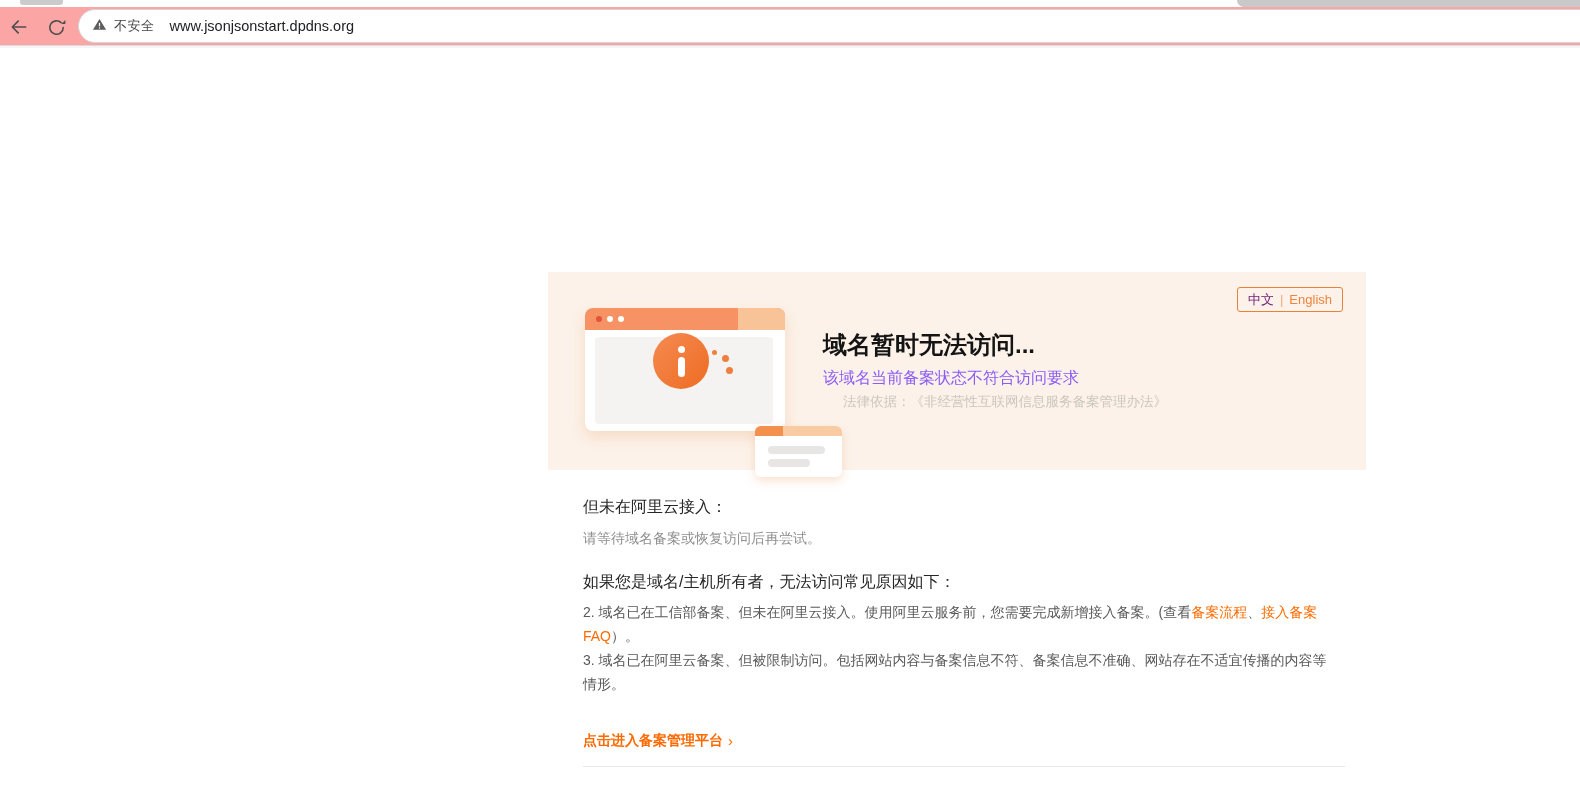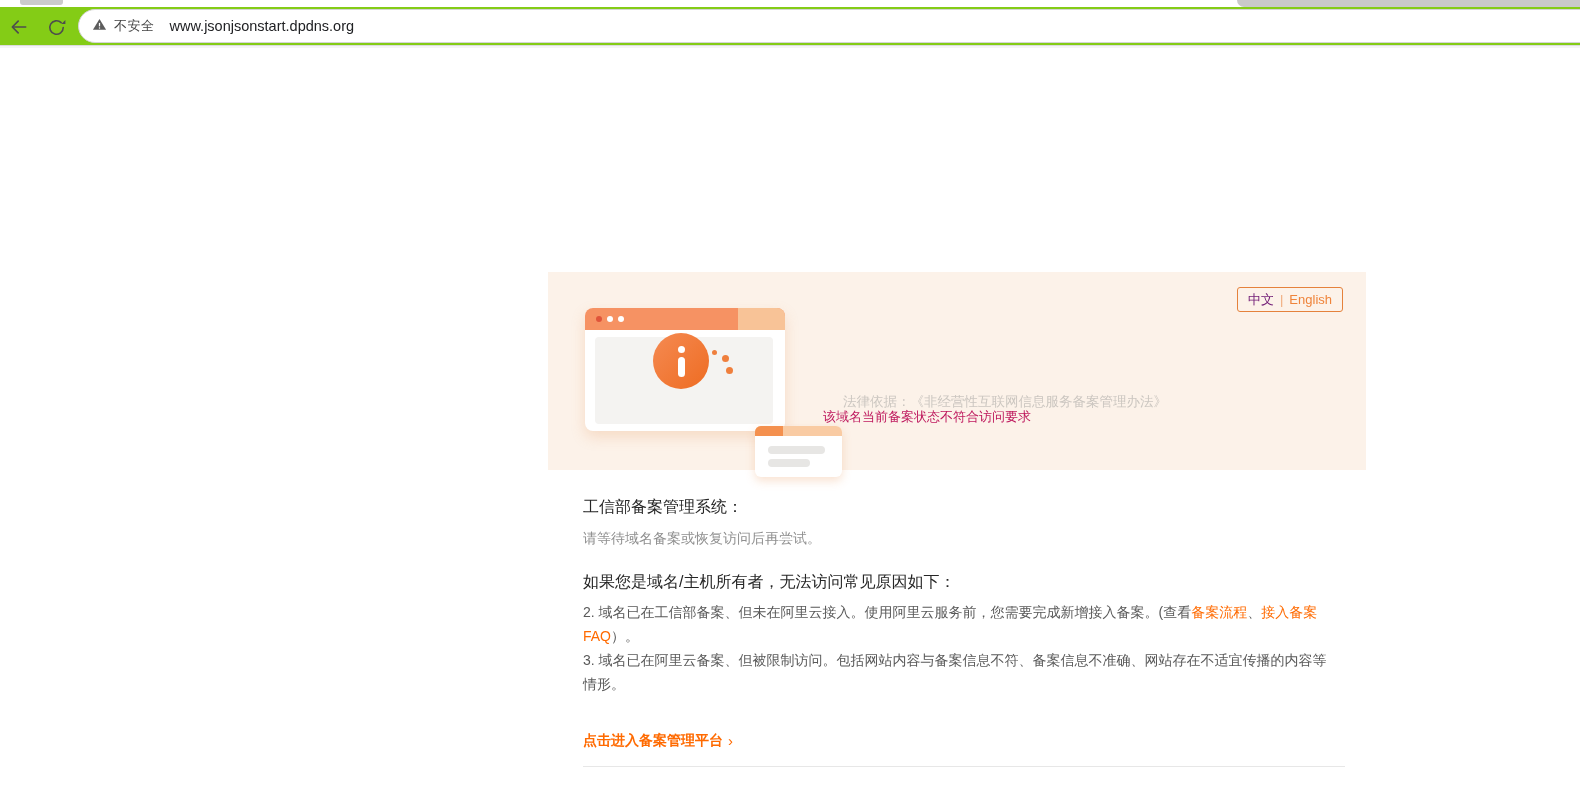--- a/index.html
+++ b/index.html
@@ -6,21 +6,21 @@
   html,body { background:#fff; }
   body { font-family:"Liberation Sans","DejaVu Sans",sans-serif; }
   #page { position:relative; width:1580px; height:812px; background:#fff; overflow:hidden; }
 
   
   .tabstrip { position:absolute; top:0; left:0; right:0; height:7px; background:#fff; }
   .tab-remnant-left { position:absolute; top:0; left:20px; width:43px; height:5px;
     background:#cbcbcb; border-radius:0 0 3px 3px; }
   .tab-remnant-right { position:absolute; top:0; left:1237px; right:0; height:7px;
     background:#c9c9c9; border-bottom-left-radius:10px; }
-  .toolbar { position:absolute; top:7px; left:0; right:0; height:39px; background:#84cc16;
+  .toolbar { position:absolute; top:7px; left:0; right:0; height:39px; background:#fca5a5;
     border-bottom:1px solid #dcdcdc; }
   .toolbar::after { content:""; position:absolute; left:0; right:0; bottom:-3px; height:2px; background:#f5f5f5; }
   .nav-btn { position:absolute; top:7px; width:26px; height:26px; display:flex;
     align-items:center; justify-content:center; border-radius:50%; cursor:pointer; }
   .nav-btn svg { display:block; }
   #back-btn { left:6px; }
   #reload-btn { left:43px; }
   .address-bar { position:absolute; left:78px; top:2px; height:34px; right:-24px;
     background:#fff; border:1px solid #d5d5d5; border-radius:17px;
     display:flex; align-items:center; padding-left:13px; }
@@ -32,21 +32,21 @@
   .banner { position:absolute; left:548px; top:272px; width:818px; height:198px; background:#fcf2e9; }
 
   .lang-switch { position:absolute; right:23px; top:15px; height:25px; padding:0 10px;
     border:1px solid #e5823c; border-radius:3px; background:transparent;
     display:flex; align-items:center; gap:6px; cursor:pointer; font-size:13px; }
   .lang-zh { color:#701a75; }
   .lang-sep { color:#f0aa7a; }
   .lang-en { color:#ef843b; }
 
   .banner-title { position:absolute; left:275px; top:57px; font-size:24px; font-weight:bold; color:#141414; }
-  .banner-subtitle { position:absolute; left:275px; top:96px; font-size:13px; color:#be185d;margin-top:40px; }
+  .banner-subtitle { position:absolute; left:275px; top:96px; font-size:16px; color:#8b5cf6; }
   .banner-legal { position:absolute; left:275px; top:121px; font-size:13.5px; color:#cbc6c0;margin-left:20px; }
 
   
   .illu-card { position:absolute; left:37px; top:36px; width:200px; height:123px;
     background:#fff; border-radius:8px; box-shadow:0 6px 14px rgba(233,150,90,0.25); }
   .illu-header { position:absolute; top:0; left:0; right:0; height:22px;
     background:#f69263; border-radius:8px 8px 0 0; overflow:hidden; }
   .illu-header-light { position:absolute; top:0; right:0; width:47px; height:22px; background:#f8c397; }
   .illu-dot { position:absolute; top:8px; width:6px; height:6px; border-radius:50%; }
   .illu-dot.d1 { left:11px; background:#e0543a; }
@@ -153,26 +153,27 @@
       <div class="spark s3"></div>
       <div class="mini-card">
         <div class="mini-header">
           <div class="mini-header-dark"></div>
         </div>
         <div class="mini-line l1"></div>
         <div class="mini-line l2"></div>
       </div>
     </div>
 
+    <div class="banner-title">域名暂时无法访问...</div>
     <div class="banner-subtitle">该域名当前备案状态不符合访问要求</div>
     <div class="banner-legal">法律依据：《非经营性互联网信息服务备案管理办法》</div>
   </div>
 
   <div class="content">
-    <div class="section-heading" id="visitor-heading">工信部备案管理系统：</div>
+    <div class="section-heading" id="visitor-heading">但未在阿里云接入：</div>
     <div class="visitor-tip">请等待域名备案或恢复访问后再尝试。</div>
     <div class="section-heading" id="owner-heading">如果您是域名/主机所有者，无法访问常见原因如下：</div>
 
     <div class="reason-list">
       <p class="reason-item"><span>2. 域名已在工信部备案、但未在阿里云接入。使用阿里云服务前，您需要完成新增接入备案。(查看</span><a class="inline-link">备案流程</a><span>、</span><a class="inline-link">接入备案FAQ</a><span>）。</span></p>
       <p class="reason-item"><span>3. 域名已在阿里云备案、但被限制访问。包括网站内容与备案信息不符、备案信息不准确、网站存在不适宜传播的内容等情形。</span></p>
     </div>
 
     <a class="cta-link">
         <span>点击进入备案管理平台</span>

